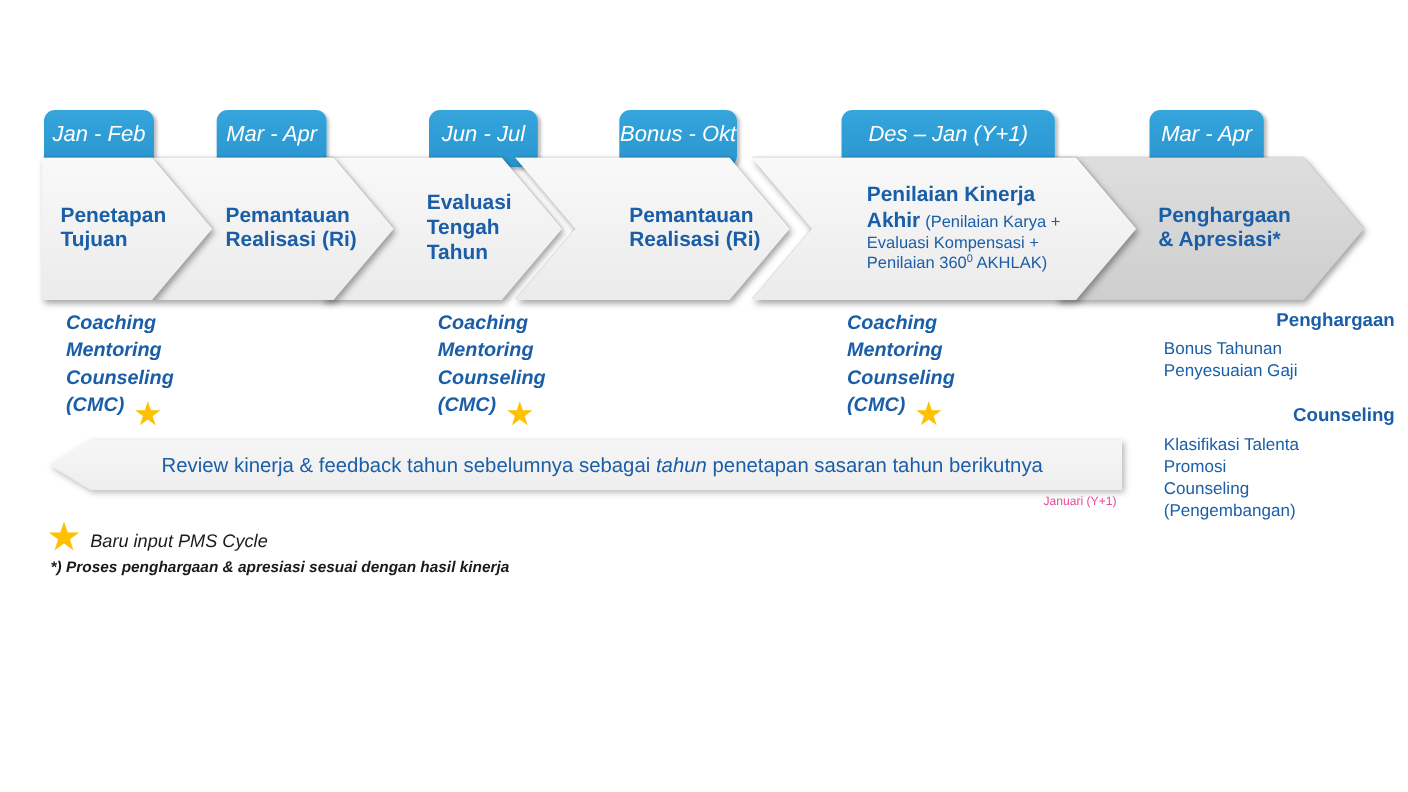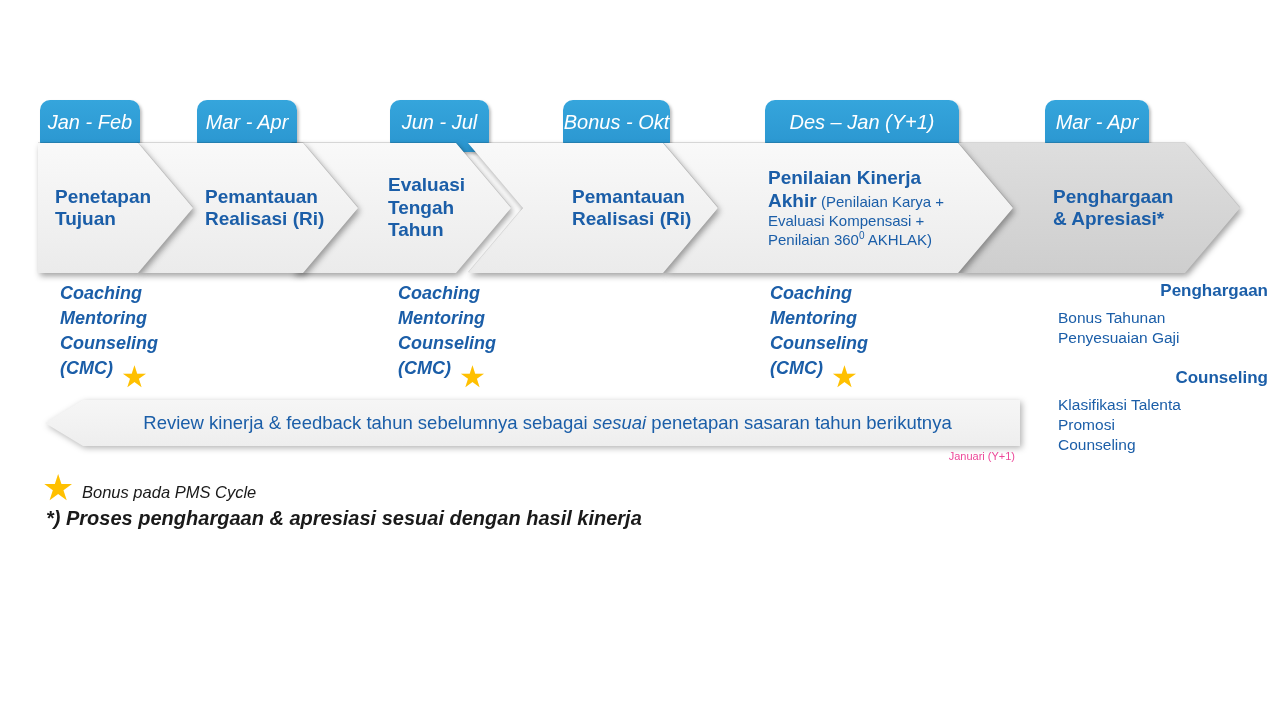--- a/index.html
+++ b/index.html
@@ -49,21 +49,21 @@
     width:100%;height:100%;background:linear-gradient(180deg,#f6f6f6,#eeeeee);
     clip-path:polygon(38px 0,100% 0,100% 100%,38px 100%,0 50%);
     display:flex;align-items:center;justify-content:center;
     color:#1b5ea8;font-size:18.5px;padding-left:30px;box-sizing:border-box;
   }
   .review .it{font-style:italic;}
   .january{position:absolute;left:815px;top:450px;width:200px;text-align:right;color:#ec4899;font-size:11px;}
   
   .legend-star{position:absolute;left:42px;top:470px;font-size:36px;line-height:36px;}
   .legend-text{position:absolute;left:82px;top:483px;font-style:italic;font-size:16.5px;color:#1a1a1a;}
-  .footnote{position:absolute;left:46px;top:507px;font-style:italic;font-weight:bold;font-size:20px;color:#1a1a1a;}
+  .footnote{position:absolute;left:46px;top:507px;font-style:italic;font-weight:bold;font-size:14px;color:#1a1a1a;}
 </style>
 </head>
 <body>
 
 <div id="canvas">
 
   <div class="badge" style="left:40px;width:100px;">
       <span>Jan - Feb</span>
     </div>
   <div class="badge" style="left:197px;width:100px;">
@@ -103,21 +103,21 @@
     </div>
       </div>
   </div>
   <div class="chev-wrap" style="left:468px;width:250px;z-index:5;">
     <div class="shadow">
         <div class="chev mid" style="padding-left:104px;padding-right:10px;">
       <span class="title stage-text">Pemantauan Realisasi (Ri)</span>
     </div>
       </div>
   </div>
-  <div class="chev-wrap" style="left:663px;width:350px;z-index:4;">
+  <div class="chev-wrap" style="left:683px;width:350px;z-index:4;">
     <div class="shadow">
         <div class="chev mid" style="padding-left:105px;padding-right:55px;">
       <span class="stage-text"><span class="title">Penilaian Kinerja Akhir</span> <span class="detail"><span>(Penilaian Karya + Evaluasi Kompensasi + Penilaian 360</span><sup>0</sup><span> AKHLAK)</span></span></span>
     </div>
       </div>
   </div>
   <div class="chev-wrap" style="left:958px;width:282px;z-index:3;">
     <div class="shadow">
         <div class="chev mid dark" style="padding-left:95px;padding-right:58px;">
       <span class="title stage-text">Penghargaan &amp; Apresiasi*</span>
@@ -155,26 +155,27 @@
 
   <div class="rewards">
     <div class="head">Penghargaan</div>
     <div class="item">Bonus Tahunan</div>
     <div class="item">Penyesuaian Gaji</div>
     <div class="gap"></div>
     <div class="head">Counseling</div>
     <div class="item">Klasifikasi Talenta</div>
     <div class="item">Promosi</div>
     <div class="item">Counseling</div>
+    <div class="item">(Pengembangan)</div>
   </div>
 
   <div class="review-wrap">
     <div class="review">
-      <span><span>Review kinerja &amp; feedback tahun sebelumnya sebagai </span><span class="it">sesuai</span><span> penetapan sasaran tahun berikutnya</span></span>
+      <span><span>Review kinerja &amp; feedback tahun sebelumnya sebagai </span><span class="it">tahun</span><span> penetapan sasaran tahun berikutnya</span></span>
     </div>
   </div>
   <div class="january">Januari (Y+1)</div>
 
   <div class="legend-star star">★</div>
-  <div class="legend-text">Bonus pada PMS Cycle</div>
+  <div class="legend-text">Baru input PMS Cycle</div>
   <div class="footnote">*) Proses penghargaan &amp; apresiasi sesuai dengan hasil kinerja</div>
 
 </div>
 
 </body></html>

